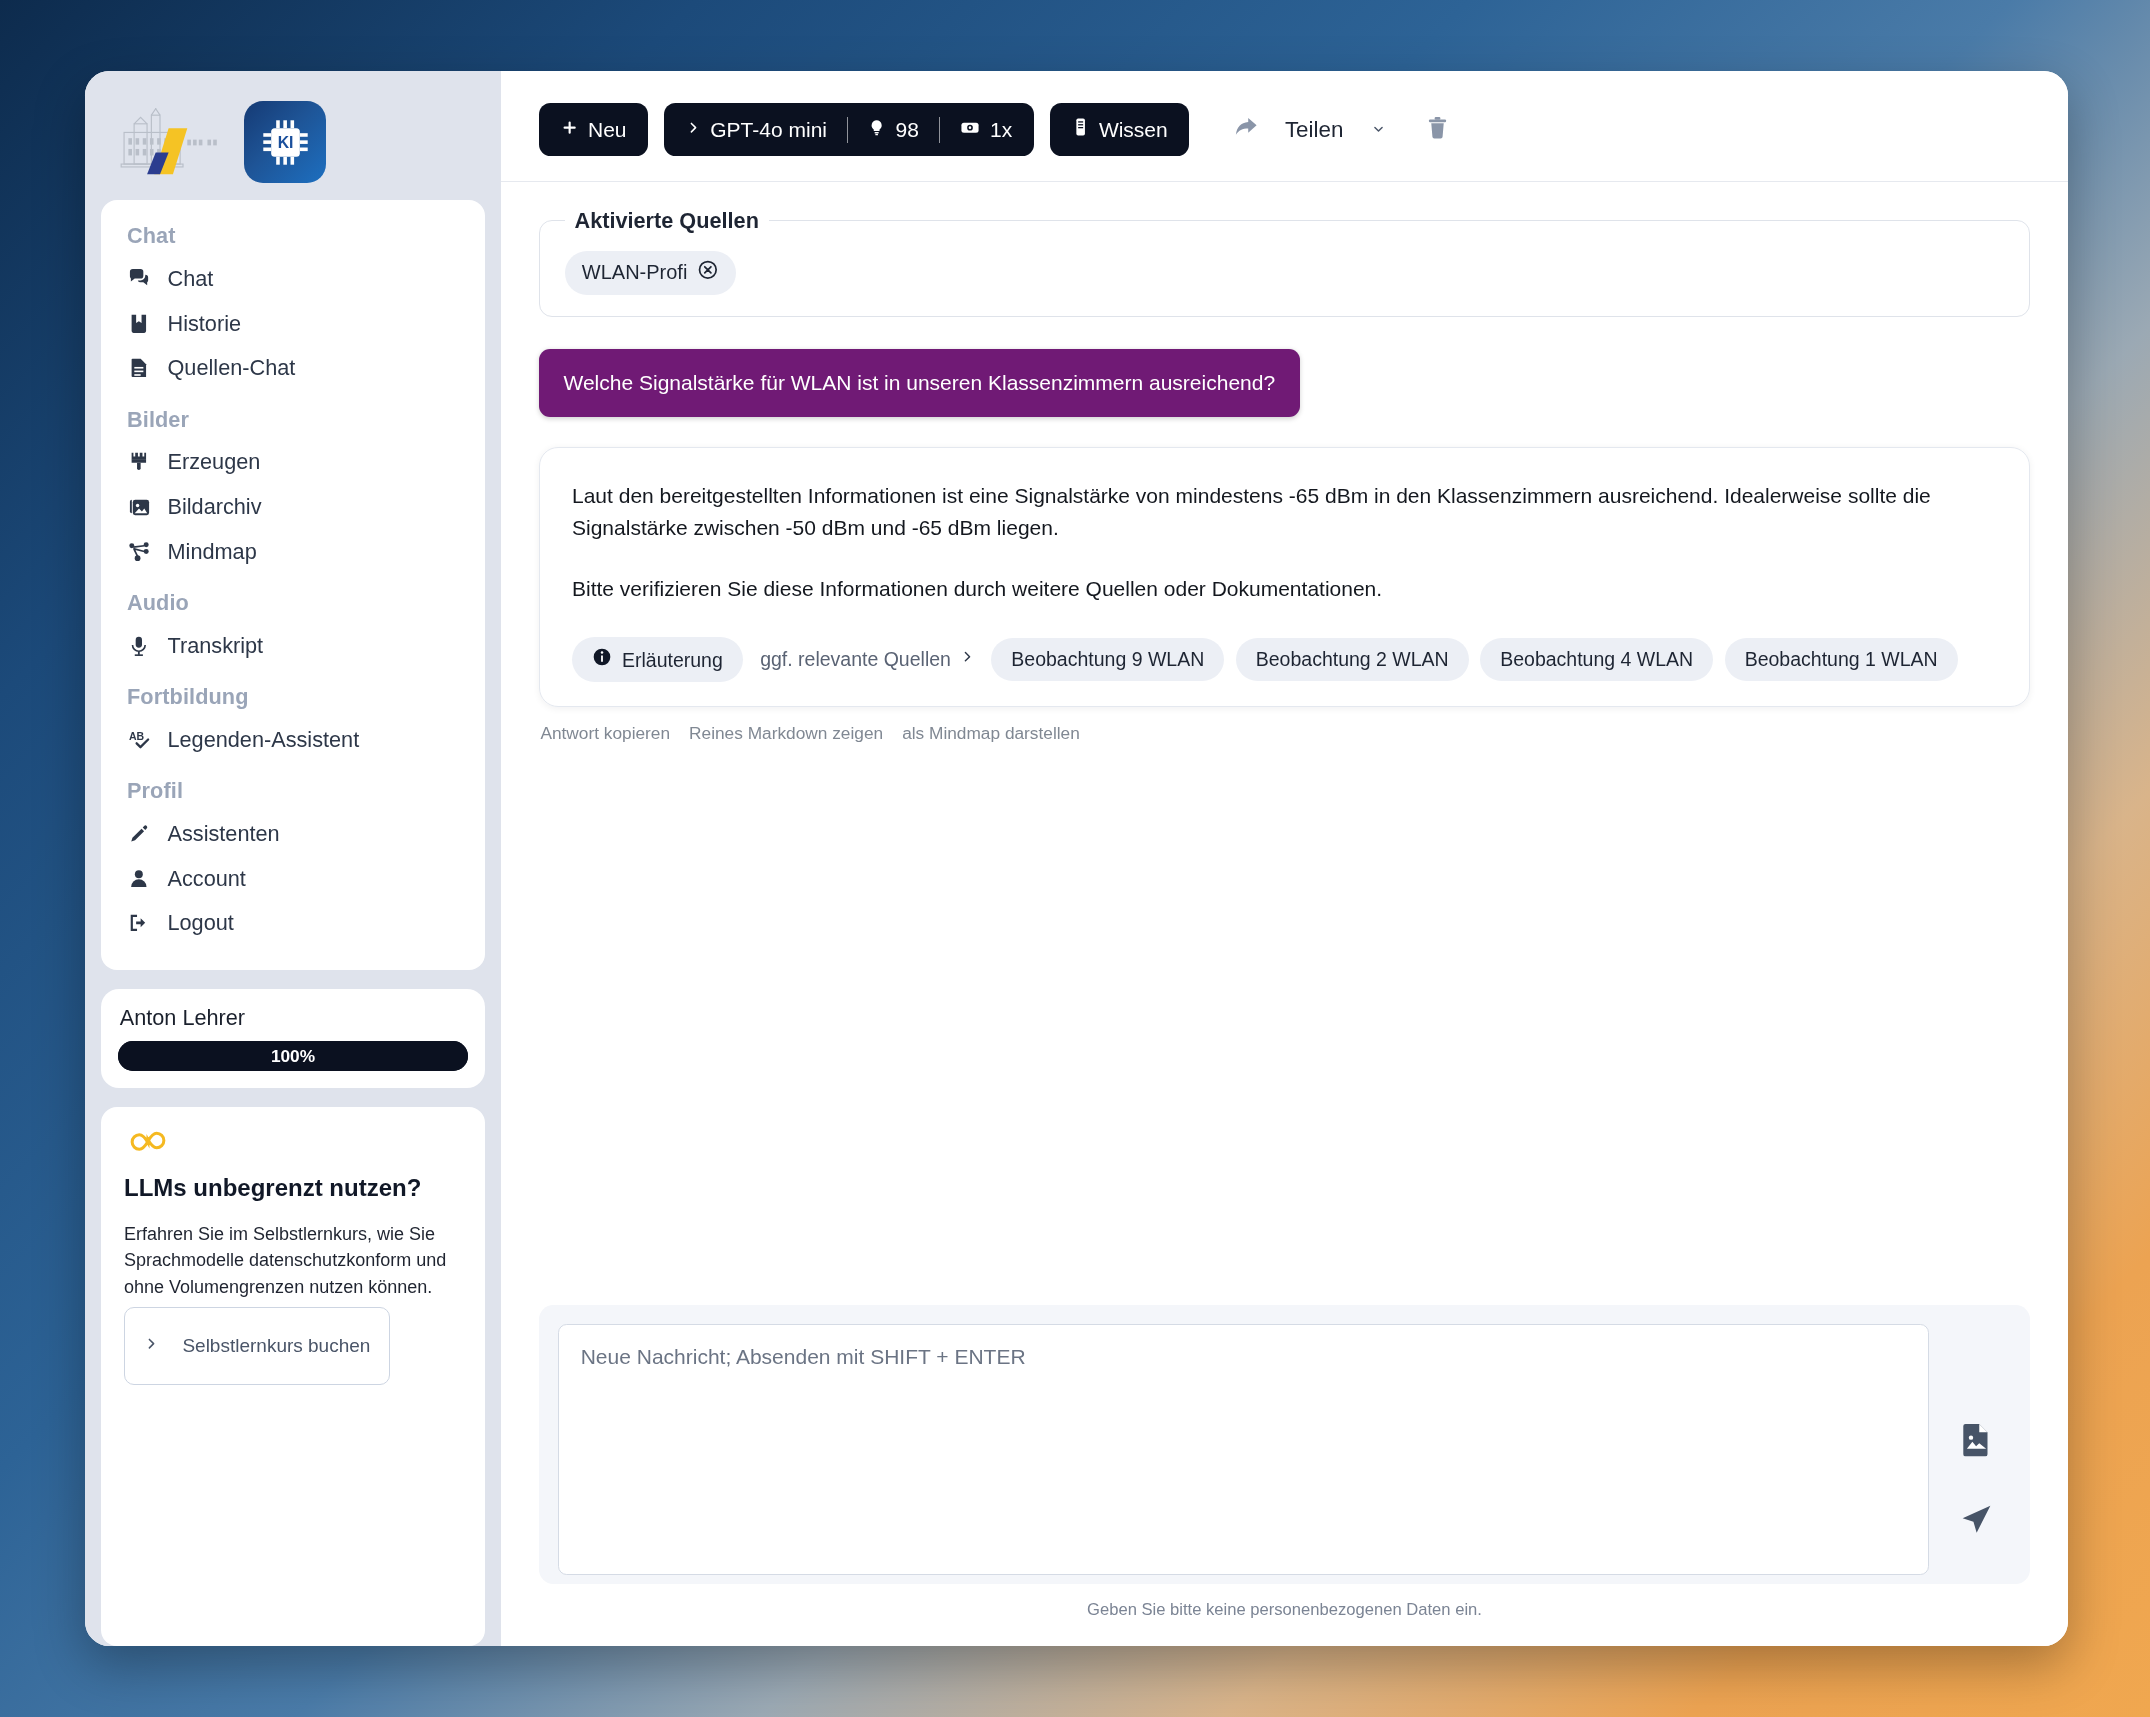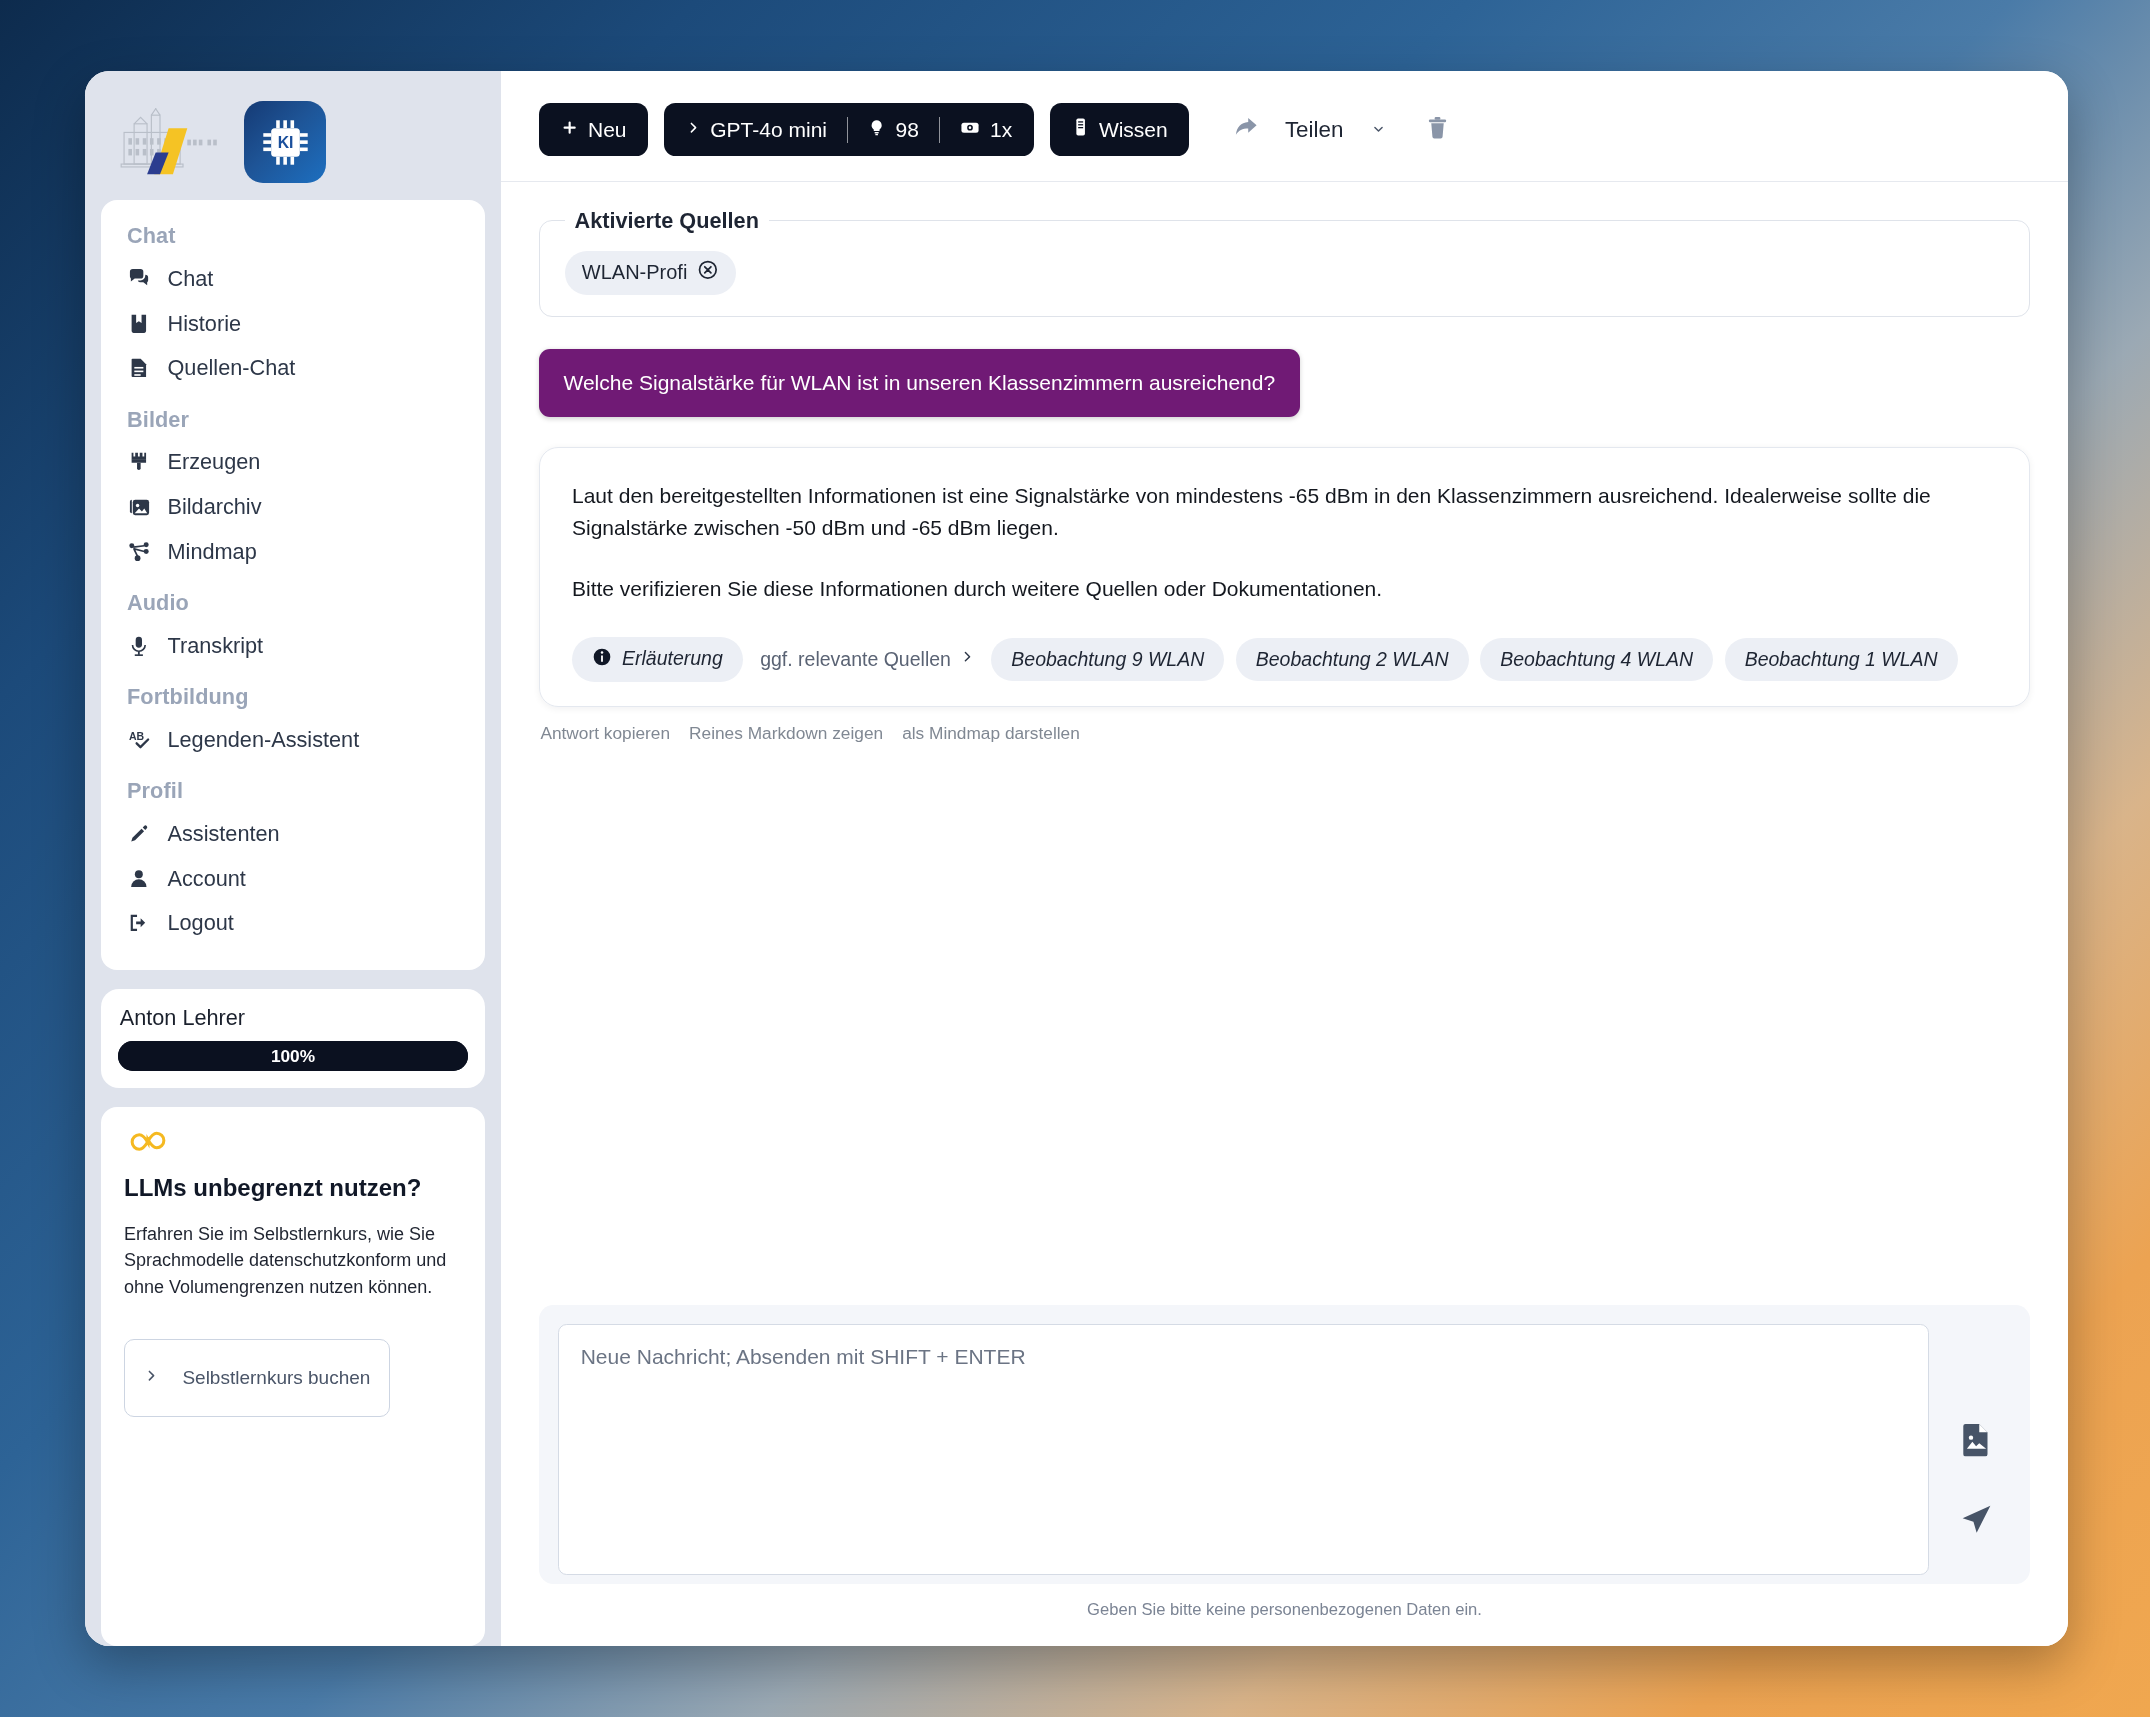--- a/index.html
+++ b/index.html
@@ -100,21 +100,21 @@
 
   .promo-card {
     background: #ffffff;
     border-radius: 16px;
     margin-top: 19px;
     padding: 21.7px 23px 24.5px 23px;
     flex: 1;
   }
   .promo-icon { color: #f5b921; margin-bottom: 16px; }
   .promo-title { font-size: 24px; font-weight: bold; color: #111827; margin-bottom: 19px; }
-  .promo-text { font-size: 18px; line-height: 1.45; color: #1f2430; margin-bottom: 39px; }
+  .promo-text { font-size: 18px; line-height: 1.45; color: #1f2430; margin-bottom: 7px; }
   .promo-btn {
     display: inline-flex; align-items: center; gap: 24px;
     border: 1.2px solid #cdd5e2;
     border-radius: 10px;
     padding: 27px 19px;
     font-size: 19px;
     color: #4a5568;
     background: #fff;
     cursor: pointer;
   }
@@ -214,24 +214,23 @@
     display: flex; align-items: center; flex-wrap: wrap;
     gap: 11.5px;
     margin-top: 32px;
   }
   .chip {
     background: #eceff5;
     border-radius: 721px;
     padding: 10px 20px;
     font-size: 19.5px;
     color: #1e2533;
-    display: inline-flex; align-items: flex-start; gap: 10px;
+    display: inline-flex; align-items: flex-end; gap: 10px;
     cursor: pointer;
     white-space: nowrap;
-    font-style: italic;
   }
   .chip-plain {
     background: transparent;
     color: #5a6374;
     padding: 10px 5.8px;
     font-size: 19.5px;
     display: inline-flex; align-items: center; gap: 8.7px;
     cursor: pointer;
     white-space: nowrap;
   }

